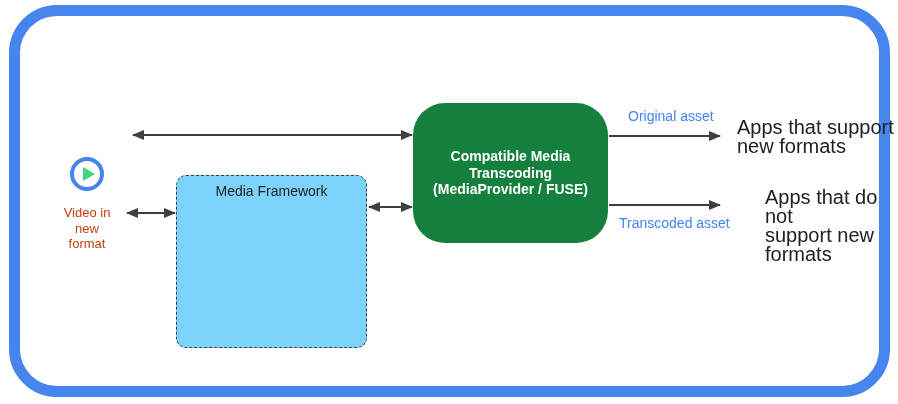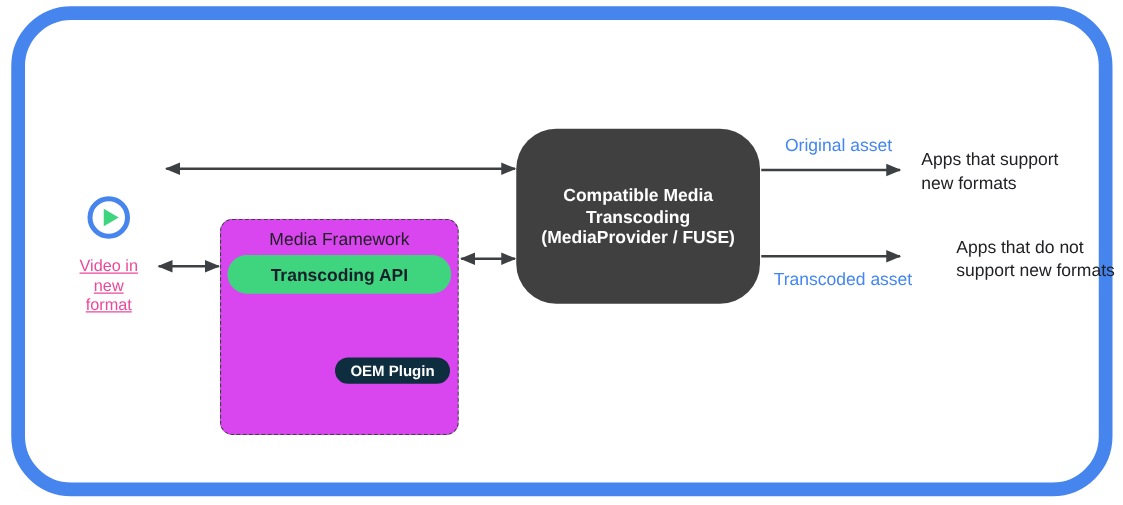--- a/index.html
+++ b/index.html
@@ -24,41 +24,41 @@
     display:flex;align-items:center;justify-content:center;
   }
   .play-tri{
     width:0;height:0;margin-left:3px;
     border-top:7px solid transparent;border-bottom:7px solid transparent;
     border-left:12px solid #3fd57f;
   }
 
   .video-label{
     left:46px;top:205px;width:82px;text-align:center;
-    font-size:13px;line-height:15.5px;color:#ec4899;text-decoration:underline;
+    font-size:13px;line-height:15.5px;color:#c2410c;
   }
 
   
   .arrow{position:absolute;height:2px;background:#3c4043;}
   .arrow::before,.arrow::after{content:none;position:absolute;width:0;height:0;top:-4px;}
   .arrow.h-left::before{
     content:"";left:-1px;
     border-top:5px solid transparent;border-bottom:5px solid transparent;
     border-right:12px solid #3c4043;
   }
   .arrow.h-right::after{
     content:"";right:-1px;
     border-top:5px solid transparent;border-bottom:5px solid transparent;
     border-left:12px solid #3c4043;
   }
 
   
   .mf-box{
     left:176px;top:175px;width:191px;height:173px;
-    border:1.5px dashed #3c4043;border-radius:10px;background:#d946ef;
+    border:1.5px dashed #3c4043;border-radius:10px;background:#7dd3fc;
   }
   .mf-title{
     position:absolute;left:0;top:7px;width:100%;text-align:center;
     font-size:14px;color:#202124;
   }
   .pill{
     position:absolute;display:flex;align-items:center;justify-content:center;
     text-align:center;
   }
   .pill-api{
@@ -75,26 +75,26 @@
     background:#0e2e40;font-size:12px;font-weight:bold;color:#ffffff;
   }
   .pill-hw{
     left:5px;top:132px;width:179px;height:31px;border-radius:16px;
     background:#edf6d4;font-size:14px;color:#202124;
   }
 
   
   .blue-box{
     left:413px;top:103px;width:195px;height:140px;border-radius:32px;
-    background:#404040;display:flex;align-items:center;justify-content:center;
+    background:#15803d;display:flex;align-items:center;justify-content:center;
     text-align:center;color:#ffffff;font-weight:bold;font-size:14px;line-height:16.5px;
   }
 
   .asset-label{font-size:14px;color:#4285f4;}
-  .apps-label{font-size:14px;line-height:19px;color:#202124;}
+  .apps-label{font-size:20px;line-height:19px;color:#202124;}
 </style>
 </head>
 <body>
 
 <div class="abs frame"></div>
 
 <div class="abs play-circle">
   <div class="play-tri"></div>
 </div>
 <div class="abs video-label pre">Video in
@@ -102,22 +102,20 @@
 format</div>
 
 <div class="arrow h-left h-right" style="left:127px;top:212px;width:48px;"></div>
 <div class="arrow h-left h-right" style="left:133px;top:134px;width:279px;"></div>
 <div class="arrow h-left h-right" style="left:369px;top:206px;width:43px;"></div>
 <div class="arrow h-right" style="left:609px;top:135px;width:111px;"></div>
 <div class="arrow h-right" style="left:609px;top:204px;width:111px;"></div>
 
 <div class="abs mf-box">
   <div class="mf-title">Media Framework</div>
-  <div class="pill pill-api">Transcoding API</div>
-  <div class="pill pill-oem">OEM Plugin</div>
 </div>
 
 <div class="abs blue-box pre">Compatible Media
 Transcoding
 (MediaProvider / FUSE)</div>
 
 <div class="abs asset-label" style="left:628px;top:108px;">Original asset</div>
 <div class="abs apps-label pre" style="left:737px;top:118px;">Apps that support
 new formats</div>
 

